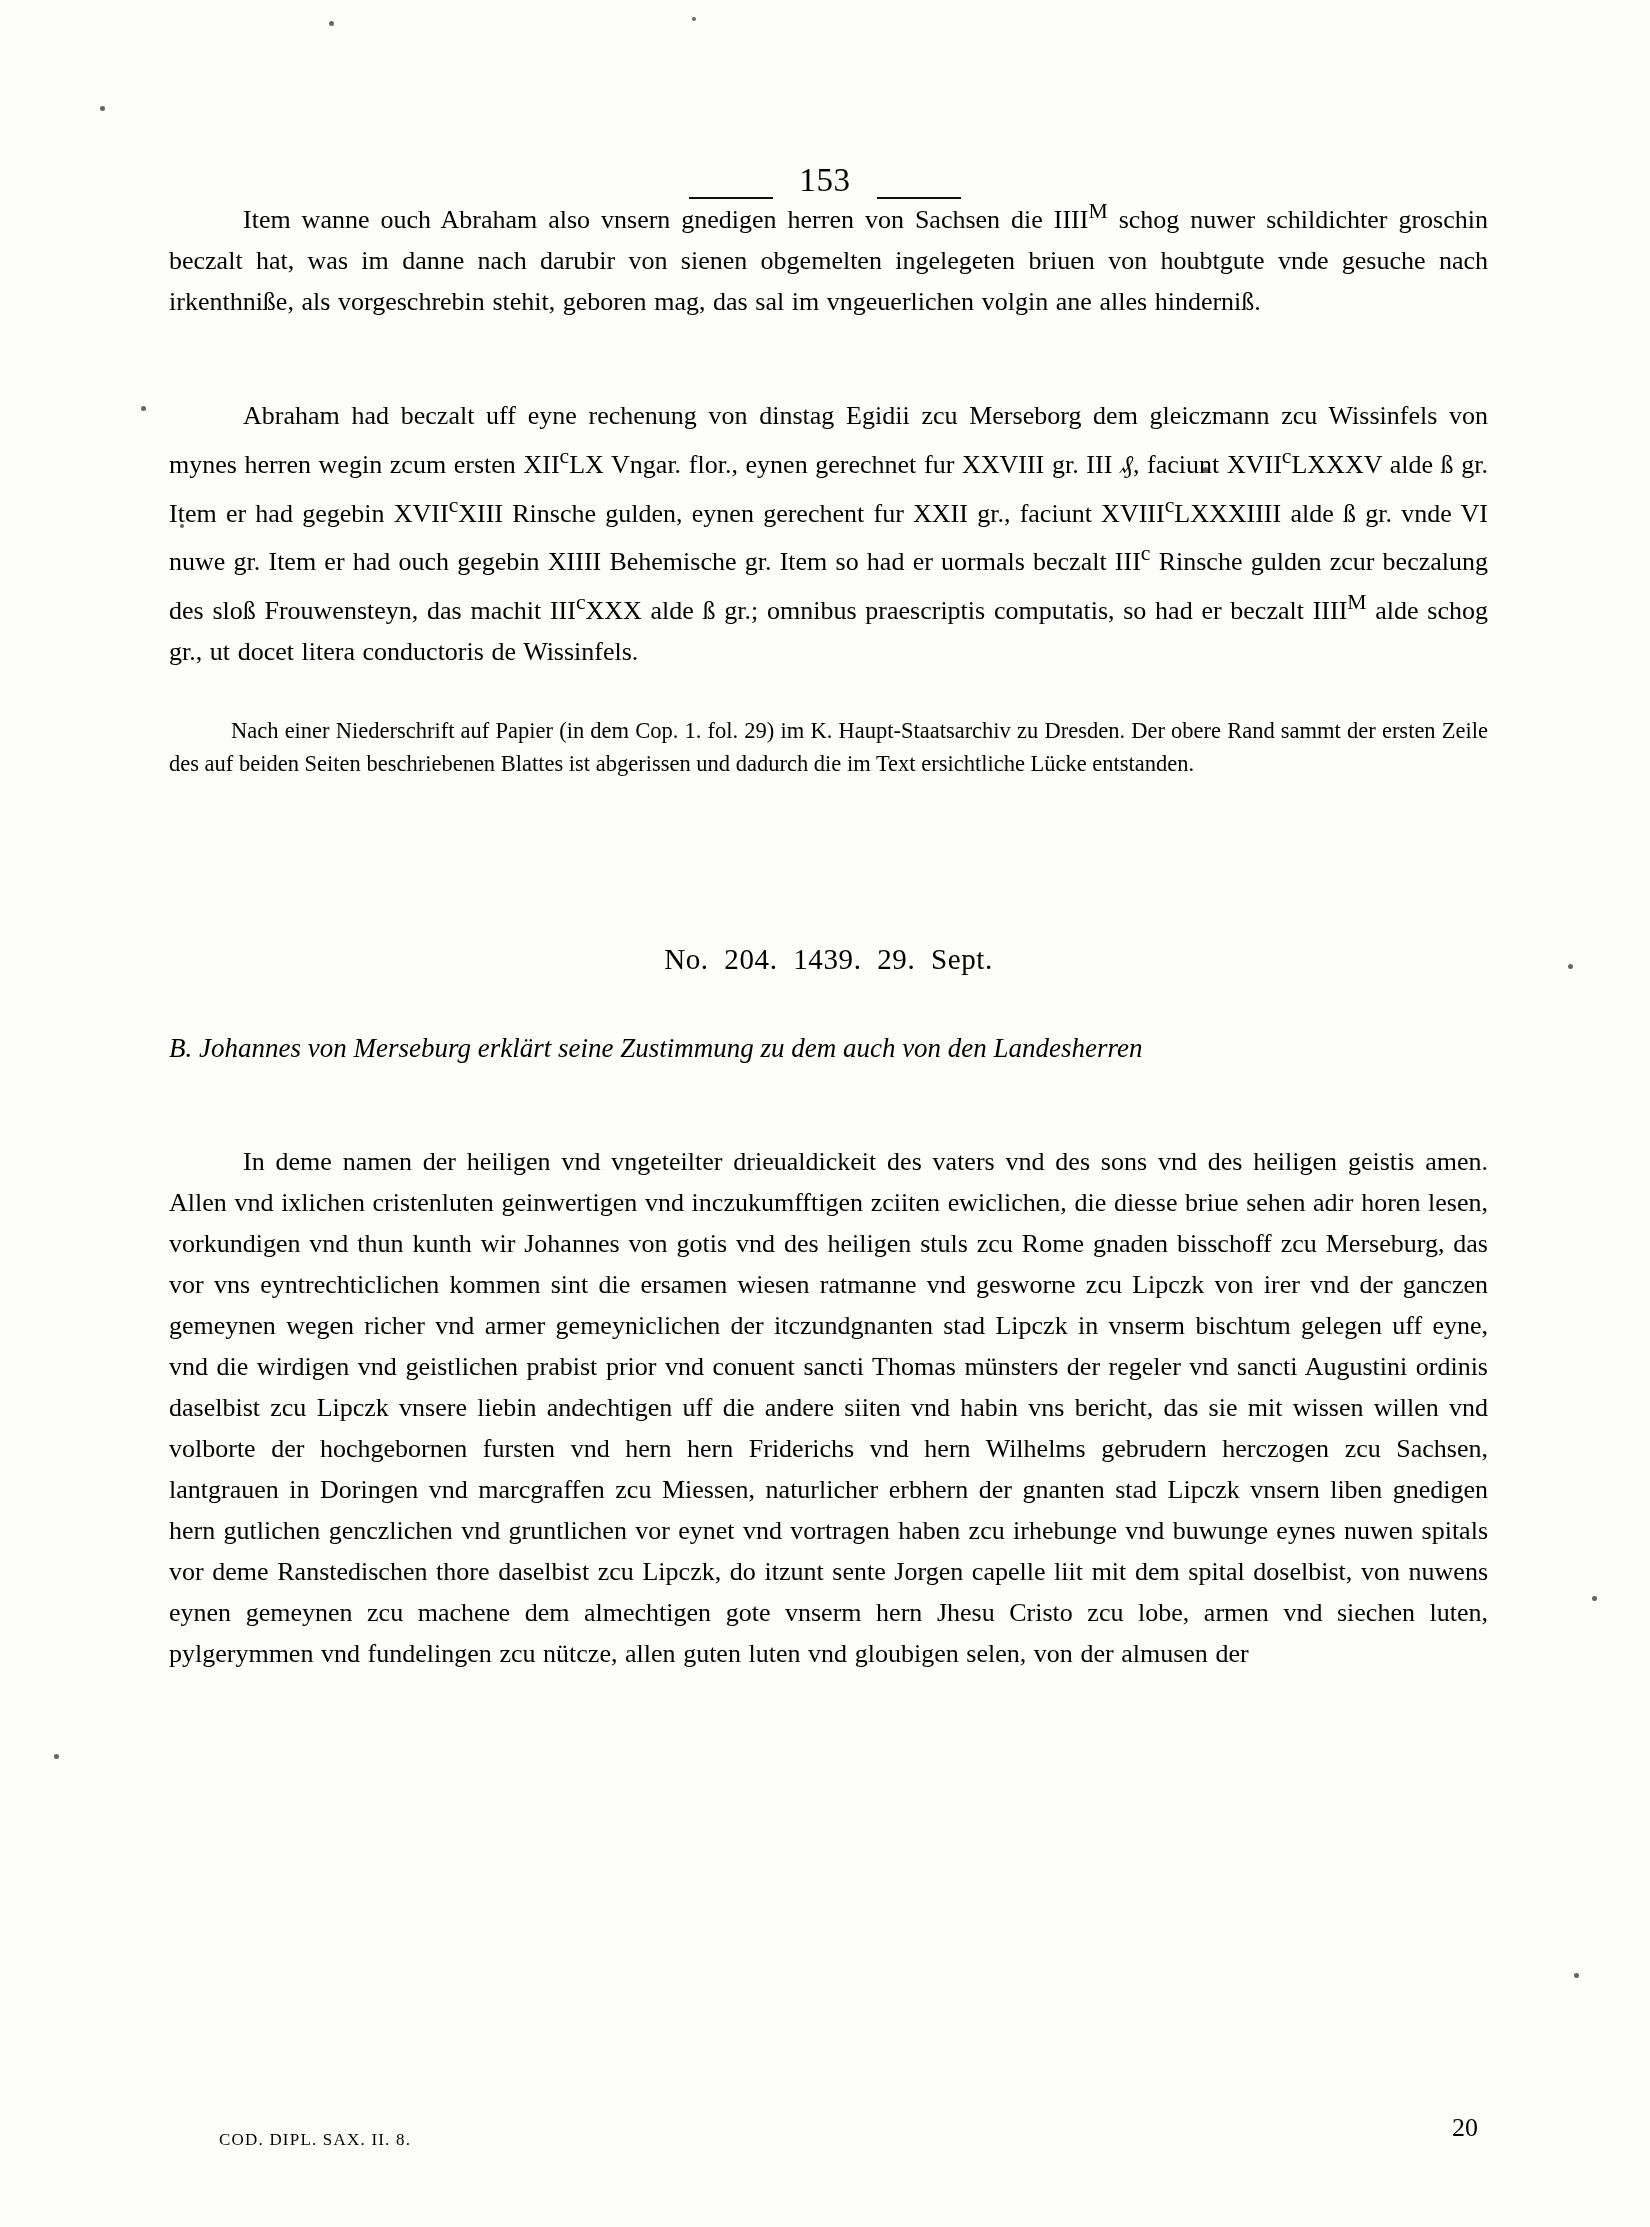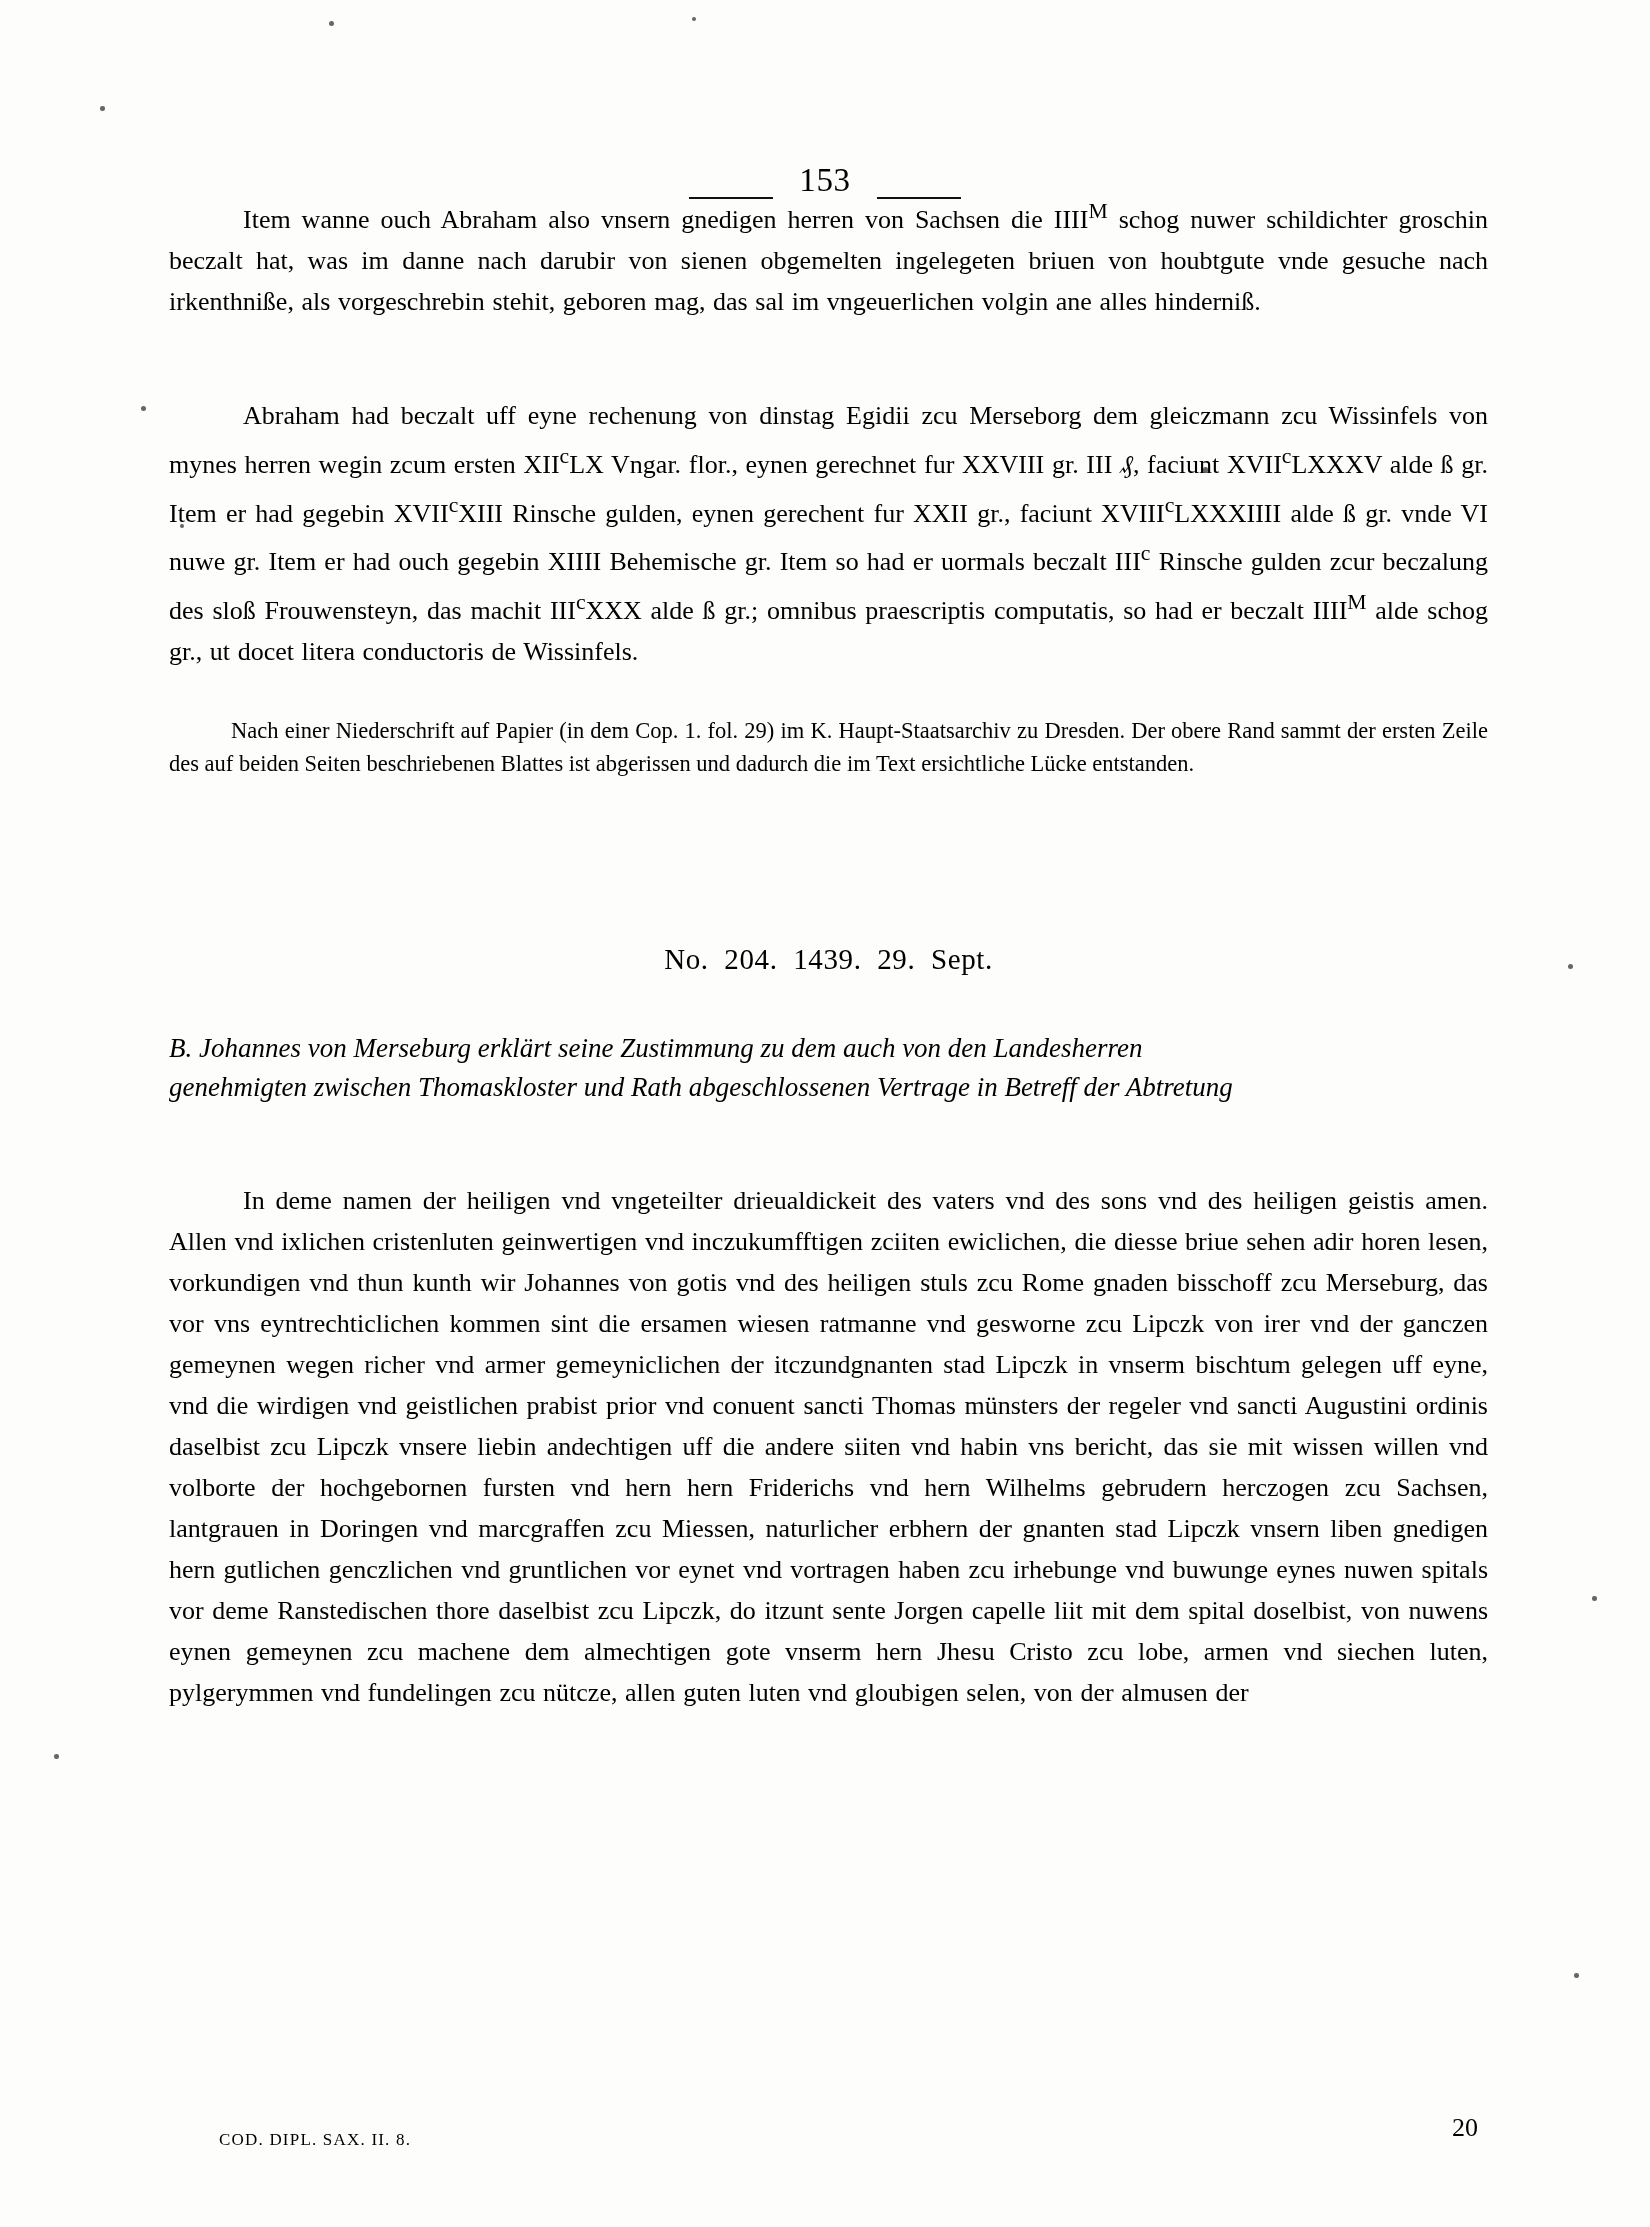--- a/index.html
+++ b/index.html
@@ -166,21 +166,20 @@
 
     <p class="small indent">Nach einer Niederschrift auf Papier (in dem Cop. 1. fol. 29) im K. Haupt-Staatsarchiv zu Dresden. Der obere Rand sammt der ersten Zeile des auf beiden Seiten beschriebenen Blattes ist abgerissen und dadurch die im Text ersichtliche Lücke entstanden.</p>
 
     <div class="gap-xl"></div>
 
     <p class="charter-no">No. 204.   1439.   29. Sept.</p>
 
     <div class="gap-sm"></div>
 
     <p class="regest">B. Johannes von Merseburg erklärt seine Zustimmung zu dem auch von den Landesherren</p>
-    <p class="regest">genehmigten zwischen Thomaskloster und Rath abgeschlossenen Vertrage in Betreff der Abtretung</p>
 
     <div class="gap-lg"></div>
 
     <p class="body">In deme namen der heiligen vnd vngeteilter drieualdickeit des vaters vnd des sons vnd des heiligen geistis amen. Allen vnd ixlichen cristenluten geinwertigen vnd inczukumfftigen zciiten ewiclichen, die diesse briue sehen adir horen lesen, vorkundigen vnd thun kunth wir Johannes von gotis vnd des heiligen stuls zcu Rome gnaden bisschoff zcu Merseburg, das vor vns eyntrechticlichen kommen sint die ersamen wiesen ratmanne vnd gesworne zcu Lipczk von irer vnd der ganczen gemeynen wegen richer vnd armer gemeyniclichen der itczundgnanten stad Lipczk in vnserm bischtum gelegen uff eyne, vnd die wirdigen vnd geistlichen prabist prior vnd conuent sancti Thomas münsters der regeler vnd sancti Augustini ordinis daselbist zcu Lipczk vnsere liebin andechtigen uff die andere siiten vnd habin vns bericht, das sie mit wissen willen vnd volborte der hochgebornen fursten vnd hern hern Friderichs vnd hern Wilhelms gebrudern herczogen zcu Sachsen, lantgrauen in Doringen vnd marcgraffen zcu Miessen, naturlicher erbhern der gnanten stad Lipczk vnsern liben gnedigen hern gutlichen genczlichen vnd gruntlichen vor eynet vnd vortragen haben zcu irhebunge vnd buwunge eynes nuwen spitals vor deme Ranstedischen thore daselbist zcu Lipczk, do itzunt sente Jorgen capelle liit mit dem spital doselbist, von nuwens eynen gemeynen zcu machene dem almechtigen gote vnserm hern Jhesu Cristo zcu lobe, armen vnd siechen luten, pylgerymmen vnd fundelingen zcu nütcze, allen guten luten vnd gloubigen selen, von der almusen der</p>
   </div>
 
   <div class="sigline">COD. DIPL. SAX. II. 8.</div>
   <div class="pagenum-bottom">20</div>
 </div>
 

